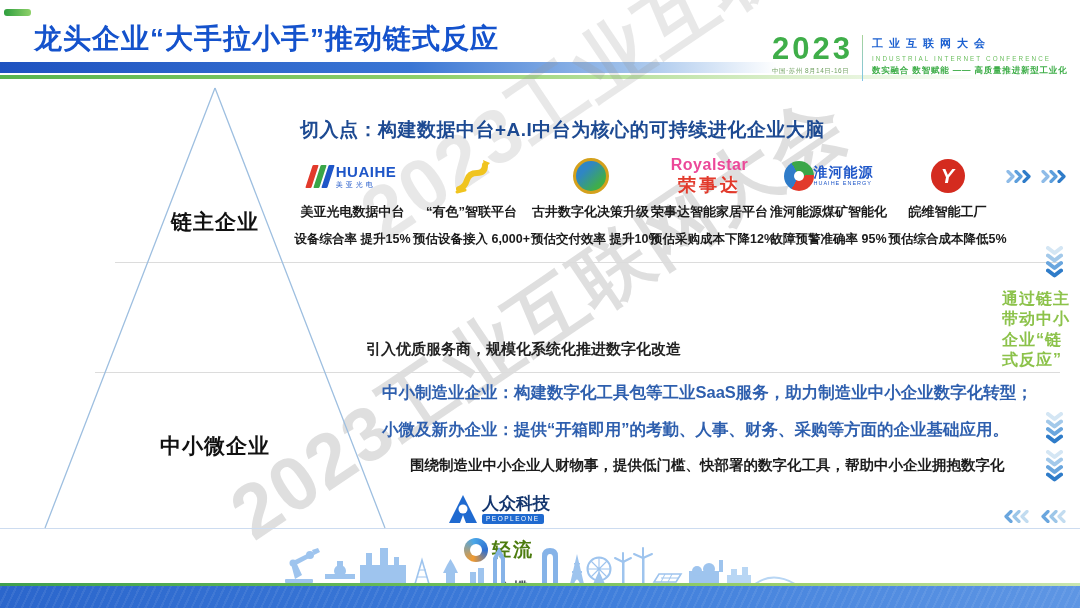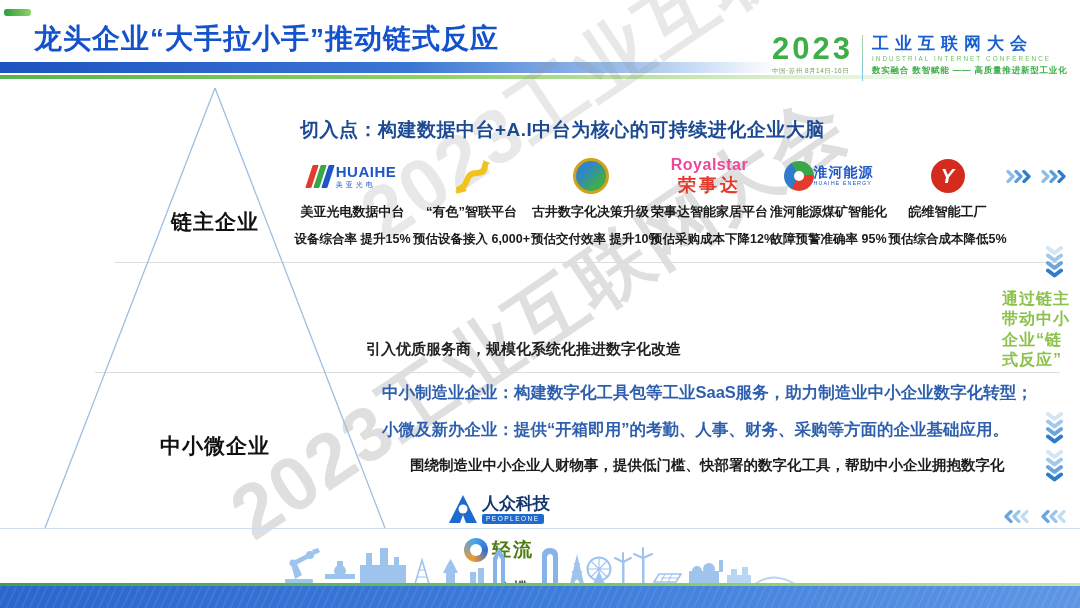--- a/index.html
+++ b/index.html
@@ -11,21 +11,21 @@
   .title{position:absolute;left:34px;top:20px;font-size:28px;font-weight:bold;color:#1452cc;
     letter-spacing:1px;white-space:nowrap;}
   .bar-blue{position:absolute;left:0;top:62px;width:100%;height:11px;
     background:linear-gradient(90deg,#1e52c0 0%,#3a76d4 38%,#9ec0ea 58%,rgba(255,255,255,0) 72%);}
   .bar-green{position:absolute;left:0;top:75px;width:100%;height:4px;
     background:linear-gradient(90deg,#57b44e 0%,#8fd06a 40%,#d9eec9 72%,rgba(255,255,255,0) 92%);}
   .conf{position:absolute;left:772px;top:34px;display:flex;align-items:flex-start;gap:9px;z-index:2;}
   .conf-year{font-size:31px;font-weight:bold;color:#3fae49;letter-spacing:3px;line-height:30px;}
   .conf-venue{font-size:6.5px;color:#6fa05f;letter-spacing:.5px;margin-top:3px;white-space:nowrap;}
   .conf-div{width:1px;height:46px;background:linear-gradient(#a8d498,#7fc4e8);margin-top:1px;}
-  .conf-cn{font-size:17px;font-weight:bold;color:#1a5fd0;letter-spacing:6px;line-height:19px;white-space:nowrap;}
+  .conf-cn{font-size:11px;font-weight:bold;color:#1a5fd0;letter-spacing:6px;line-height:19px;white-space:nowrap;}
   .conf-en{font-size:6.3px;color:#6cbf5f;letter-spacing:2.1px;margin-top:2px;white-space:nowrap;}
   .conf-slogan{font-size:8.5px;font-weight:bold;color:#3fae49;letter-spacing:.8px;margin-top:3px;white-space:nowrap;}
   
   .wm{position:absolute;width:760px;text-align:center;font-size:76px;font-weight:bold;
     color:rgba(150,150,150,.30);white-space:nowrap;z-index:1;letter-spacing:2px;pointer-events:none;}
   .wm-main{left:160px;top:268px;transform:rotate(-34deg);}
   .wm-top{left:290px;top:-30px;transform:rotate(-34deg);color:rgba(150,150,150,.22);}
   
   .hline{position:absolute;height:1px;background:#dcdcdc;z-index:2;}
   .hline1{left:115px;top:262px;width:945px;}

